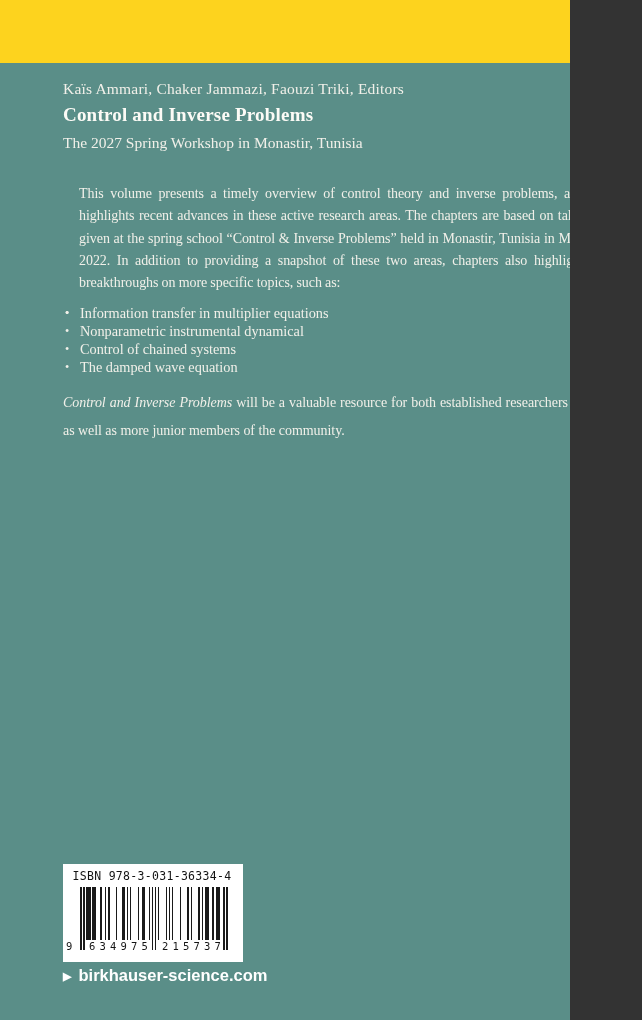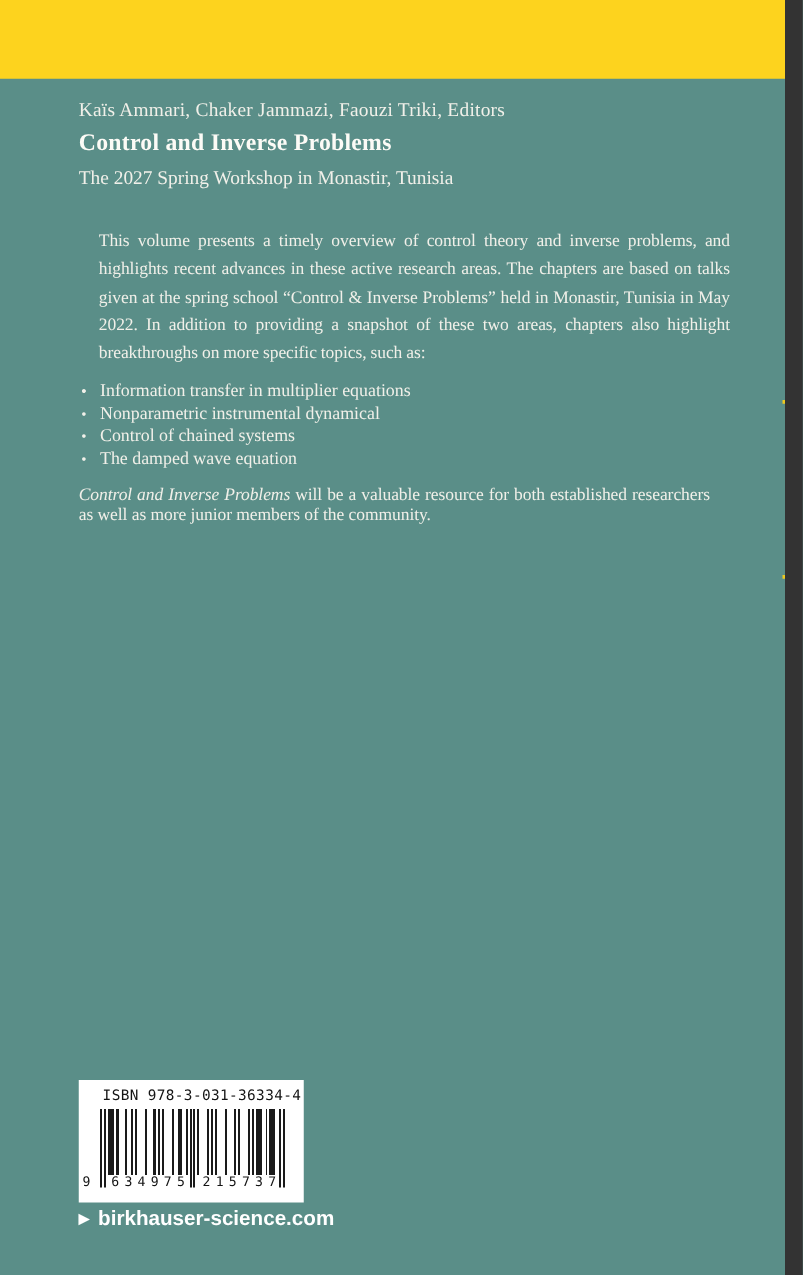--- a/index.html
+++ b/index.html
@@ -1,38 +1,38 @@
 <!DOCTYPE html>
 <html><head>
 <meta charset="utf-8">
 <style>
   html,body{margin:0;padding:0;background:#333;}
   .cover{
-    position:relative;width:628px;height:1020px;overflow:hidden;
+    position:relative;width:570px;height:1020px;overflow:hidden;
     background:#5a8e88;
     font-family:"Liberation Serif",serif;
   }
   .top-band{position:absolute;left:0;top:0;width:642px;height:63px;background:#fdd31e;}
   .spine-rule{position:absolute;left:628px;top:63px;width:2px;height:957px;background:#eec91f;}
   .spine-tick{position:absolute;left:626px;width:16px;height:3px;background:#eec91f;}
   .tick1{top:320px;} .tick2{top:460px;}
 
   .content{position:absolute;left:63px;top:79px;width:521px;color:#f1f0e9;}
   .editors{font-size:15.5px;line-height:20px;letter-spacing:.2px;}
   .title{font-size:19px;line-height:24px;font-weight:bold;color:#fcfbf6;margin-top:4px;letter-spacing:.2px;}
   .subtitle{font-size:15.5px;line-height:20px;margin-top:6px;}
   .description{margin:30px 0 0 16px;font-size:14px;line-height:22.3px;text-align:justify;letter-spacing:-.05px;word-spacing:-.3px;}
   .topics{margin:11px 0 0 0;padding:0;list-style:none;}
   .topic{position:relative;font-size:14.3px;line-height:17.7px;padding-left:17px;}
   .topic .bullet{position:absolute;left:2px;top:0;font-size:12px;}
-  .closing{margin:13px 16px 0 0;font-size:14px;line-height:16px;text-align:justify;letter-spacing:-.05px;}
+  .closing{margin:13px 16px 0 0;font-size:14px;line-height:28px;text-align:justify;letter-spacing:-.05px;}
   .closing .it{font-style:italic;}
 
   .barcode-box{position:absolute;left:63px;top:864px;width:180px;height:98px;background:#ffffff;}
-  .isbn-label{position:absolute;top:5px;left:0;right:2px;text-align:right;
+  .isbn-label{position:absolute;top:5px;left:0;right:2px;text-align:center;
     font-family:"DejaVu Sans Mono",monospace;font-size:11.5px;letter-spacing:.3px;color:#141414;}
   .ean{position:absolute;left:17px;top:23px;}
   .bc-digit{position:absolute;top:76px;font-family:"DejaVu Sans Mono",monospace;font-size:10.5px;color:#141414;}
   .bc-lead{left:3px;}
   .bc-left{left:26px;letter-spacing:4.2px;}
   .bc-right{left:99px;letter-spacing:4.2px;}
 
   .footer{position:absolute;left:63px;top:966px;display:flex;align-items:center;gap:7px;
     color:#ffffff;font-family:"Liberation Sans",sans-serif;font-weight:bold;font-size:16.5px;}
   .footer .arrow{font-size:11px;line-height:1;transform:translateY(.5px);}

